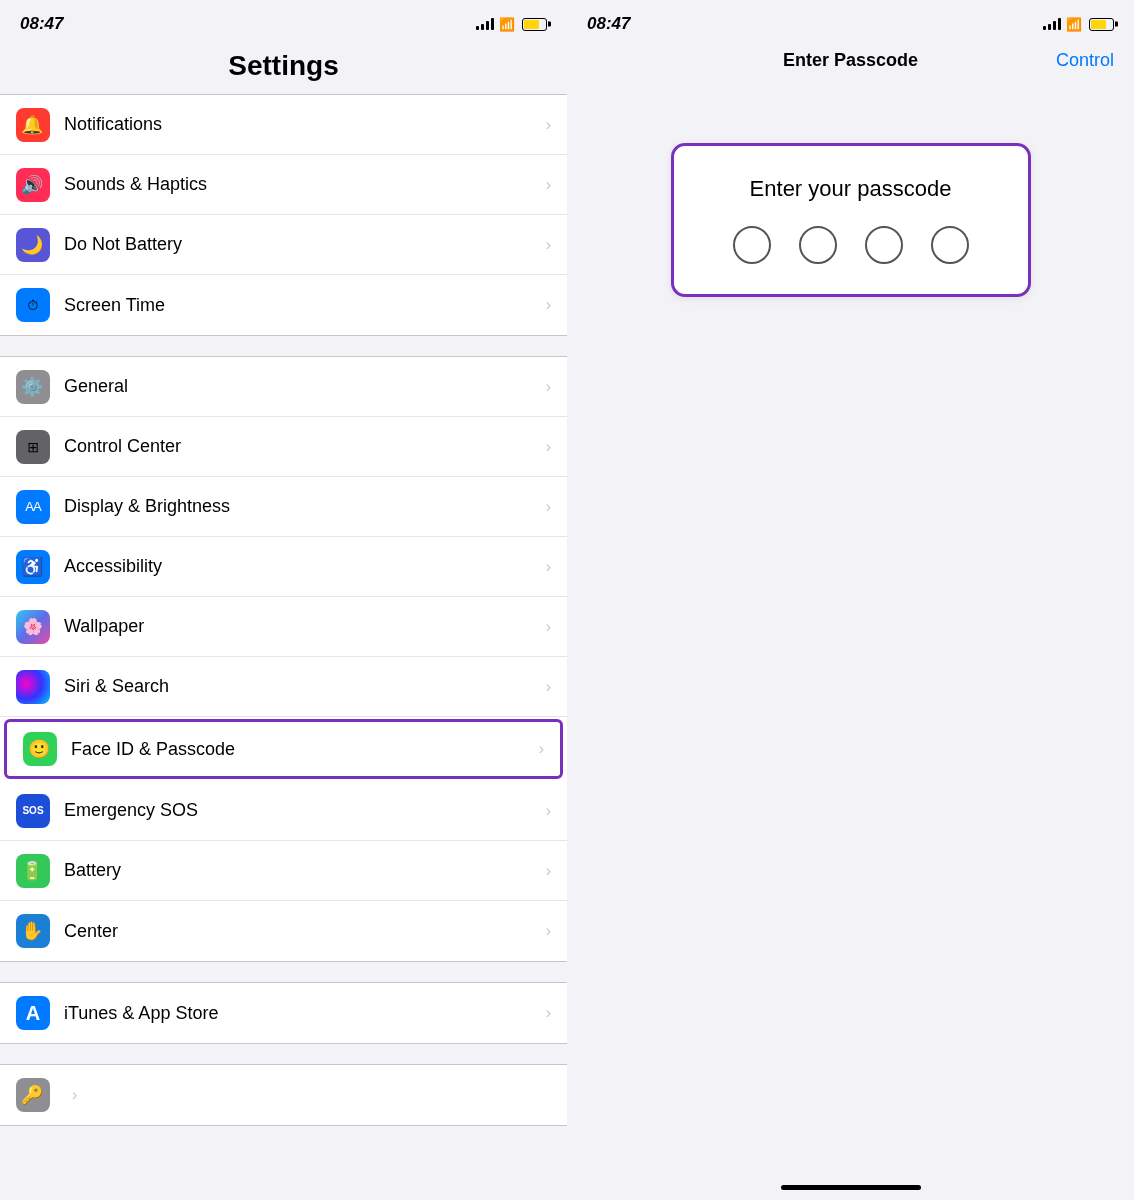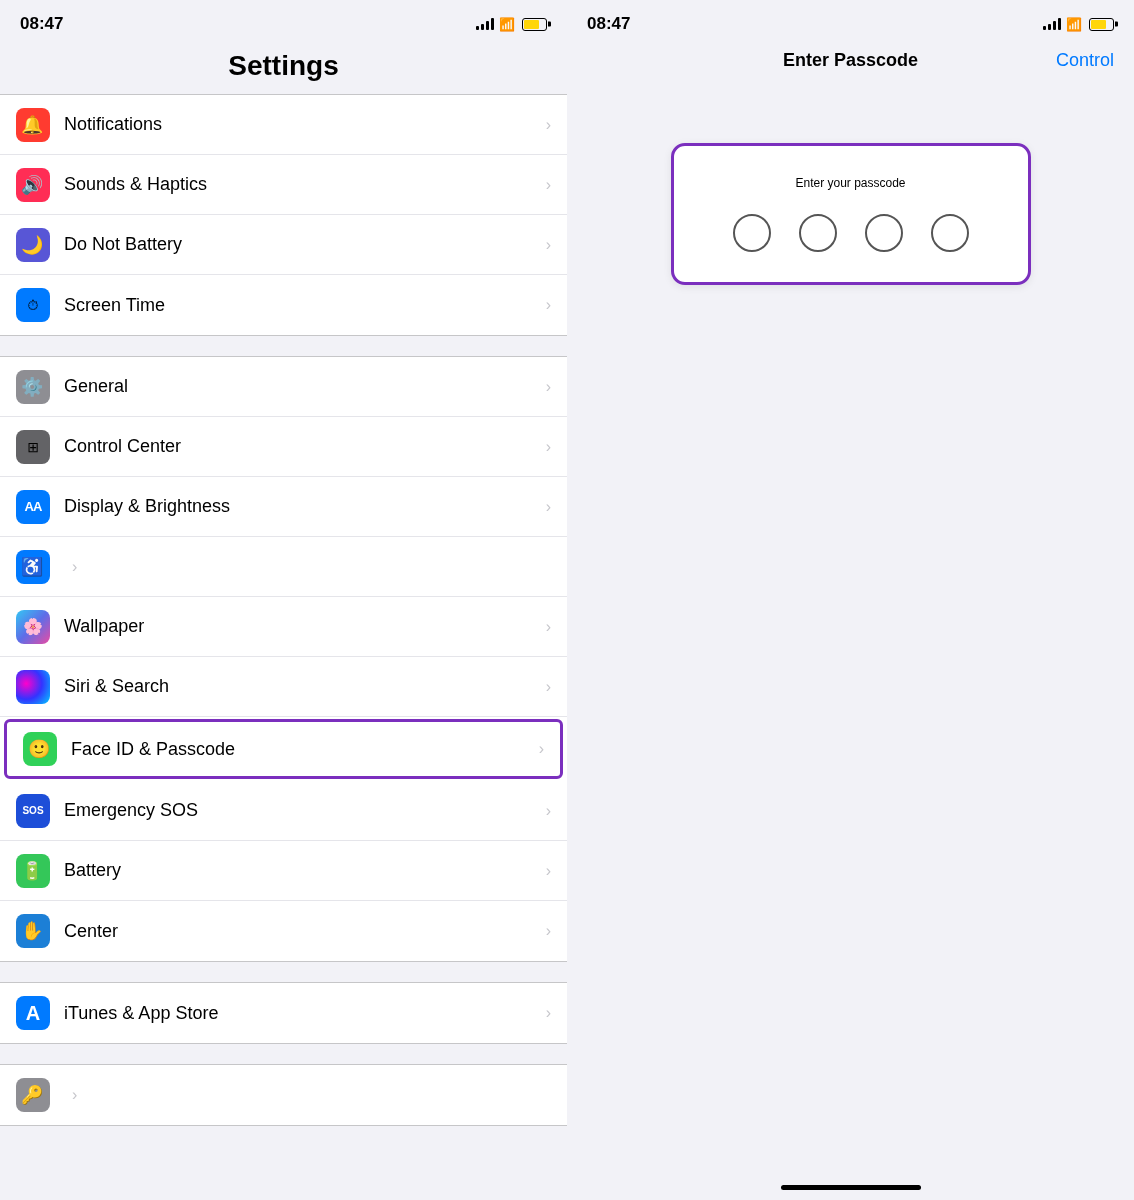--- a/index.html
+++ b/index.html
@@ -26,20 +26,21 @@
       display: flex;
       justify-content: space-between;
       align-items: center;
       padding: 14px 20px 8px 20px;
       background: #f2f2f7;
     }
     .status-time {
       font-size: 17px;
       font-weight: 600;
       color: #000;
+      font-style: italic;
     }
     .status-icons {
       display: flex;
       align-items: center;
       gap: 6px;
     }
     .signal-bars {
       display: flex;
       align-items: flex-end;
       gap: 2px;
@@ -218,21 +219,21 @@
       border-radius: 14px;
       border: 3px solid #7b2fbe;
       padding: 30px 20px;
       display: flex;
       flex-direction: column;
       align-items: center;
       box-shadow: 0 2px 8px rgba(0,0,0,0.08);
     }
 
     .passcode-prompt {
-      font-size: 12px;
+      font-size: 22px;
       color: #000;
       margin-bottom: 24px;
       text-align: center;
     }
 
     .passcode-dots {
       display: flex;
       gap: 28px;
       align-items: center;
       justify-content: center;
@@ -309,26 +310,27 @@
         <div class="row-icon icon-gray">⚙️</div>
         <span class="row-label">General</span>
         <span class="row-chevron">›</span>
       </div>
       <div class="settings-row">
         <div class="row-icon icon-gray2" style="font-size:14px;">⊞</div>
         <span class="row-label">Control Center</span>
         <span class="row-chevron">›</span>
       </div>
       <div class="settings-row">
-        <div class="row-icon icon-blue-aa" style="font-size:13px;font-weight:700;color:#fff;letter-spacing:-1px;">AA</div>
+        <div class="row-icon icon-blue-aa" style="font-size:13px;font-weight:400;color:#fff;letter-spacing:-1px;">AA</div>
         <span class="row-label">Display &amp; Brightness</span>
         <span class="row-chevron">›</span>
       </div>
       <div class="settings-row">
         <div class="row-icon icon-blue" style="font-size:18px;">♿</div>
+        <span class="row-label">Accessibility</span>
         <span class="row-chevron">›</span>
       </div>
       <div class="settings-row">
         <div class="row-icon" style="background: linear-gradient(135deg,#34c6f4,#5e6de8,#e94ba3); font-size:16px;">🌸</div>
         <span class="row-label">Wallpaper</span>
         <span class="row-chevron">›</span>
       </div>
       <div class="settings-row">
         <div class="row-icon" style="background: radial-gradient(circle at 30% 40%, #ff00cc, #3333ff 50%, #00ccff); font-size:14px;"></div>
         <span class="row-label">Siri &amp; Search</span>

